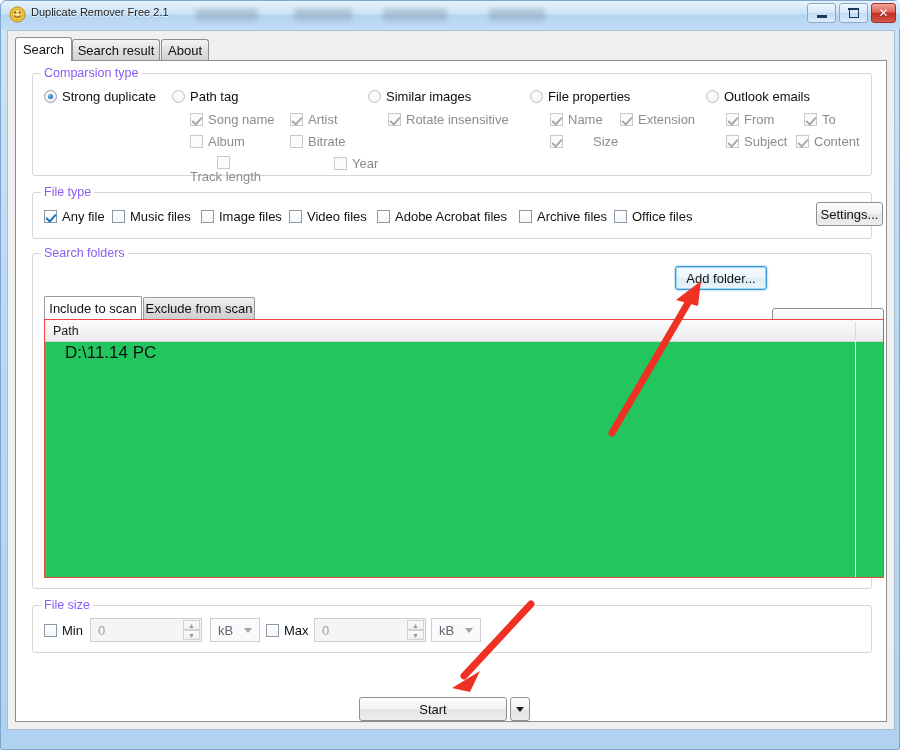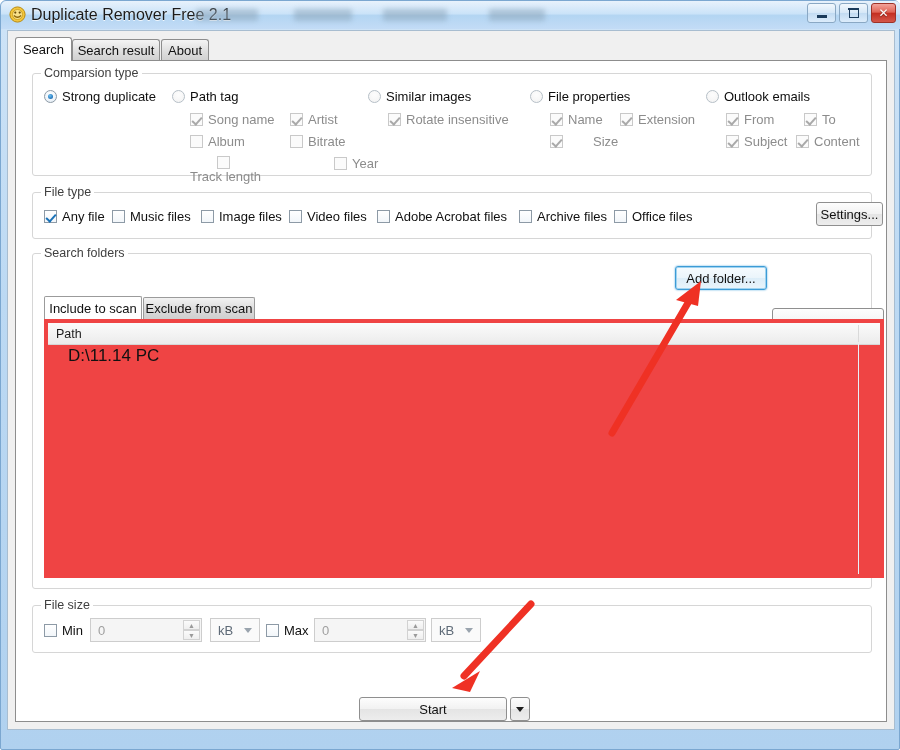--- a/index.html
+++ b/index.html
@@ -22,21 +22,21 @@
     position:absolute;left:0;top:0;width:900px;height:28px;
     background:linear-gradient(to bottom,#e8f2fc 0%,#cbe3f8 45%,#b3d5f2 52%,#c3dcf6 100%);
     border-radius:6px 6px 0 0;
     overflow:hidden;
   }
   #title-icon{
     position:absolute;left:8px;top:5px;width:17px;height:17px;
   }
   #title-text{
     position:absolute;left:30px;top:5px;
-    font-size:16px;color:#1b1b1b;white-space:nowrap;
+    font-size:11px;color:#1b1b1b;white-space:nowrap;
     text-shadow:0 1px 0 rgba(255,255,255,.8);
   }
   
   .blur-txt{
     position:absolute;top:8px;height:12px;
     background:#8fa8bd;opacity:.55;
     filter:blur(2.4px);border-radius:2px;
   }
   
   .winbtn{
@@ -90,21 +90,21 @@
   }
   
   .groupbox{position:absolute;box-sizing:border-box;}
   .gb-border{
     position:absolute;left:0;top:7px;right:0;bottom:0;
     border:1px solid #d6d6d6;border-radius:3px;
   }
   .gb-label{
     position:absolute;left:9px;top:0;
     background:#ffffff;padding:0 3px;
-    font-size:12.5px;color:#404040;white-space:nowrap;
+    font-size:12.5px;color:#8b5cf6;white-space:nowrap;
   }
   .gb-inner{position:absolute;left:0;top:7px;right:0;bottom:0;}
 
   
   .radio{
     position:absolute;display:flex;align-items:center;white-space:nowrap;
     font-size:13px;color:#111;
   }
   .radio .dot{
     width:13px;height:13px;border-radius:50%;
@@ -161,21 +161,21 @@
     display:flex;align-items:center;justify-content:center;
     font-size:13px;color:#111;white-space:nowrap;padding:0 8px;
     border:1px solid #9b9b9b;border-bottom:none;border-radius:2px 2px 0 0;
   }
   .subtab.active{background:#ffffff;top:0;height:23px;z-index:4;}
   .subtab.inactive{background:linear-gradient(to bottom,#f2f2f2,#d9d9d9 60%,#cfcfcf);top:1px;height:22px;}
 
   
   #listview{
     position:absolute;box-sizing:border-box;
-    background:#ef4444;border:4px solid #ef4444;
+    background:#22c55e;border:1px solid #ef4444;
   }
   #list-header{
     position:absolute;left:0;top:0;right:0;height:21px;
     background:linear-gradient(to bottom,#fbfbfb,#f2f2f2 60%,#ebebeb);
     border-bottom:1px solid #d6d6d6;
   }
   .col-head{
     position:absolute;top:0;height:21px;display:flex;align-items:center;
     font-size:12.5px;color:#1a1a1a;padding-left:8px;box-sizing:border-box;
   }

